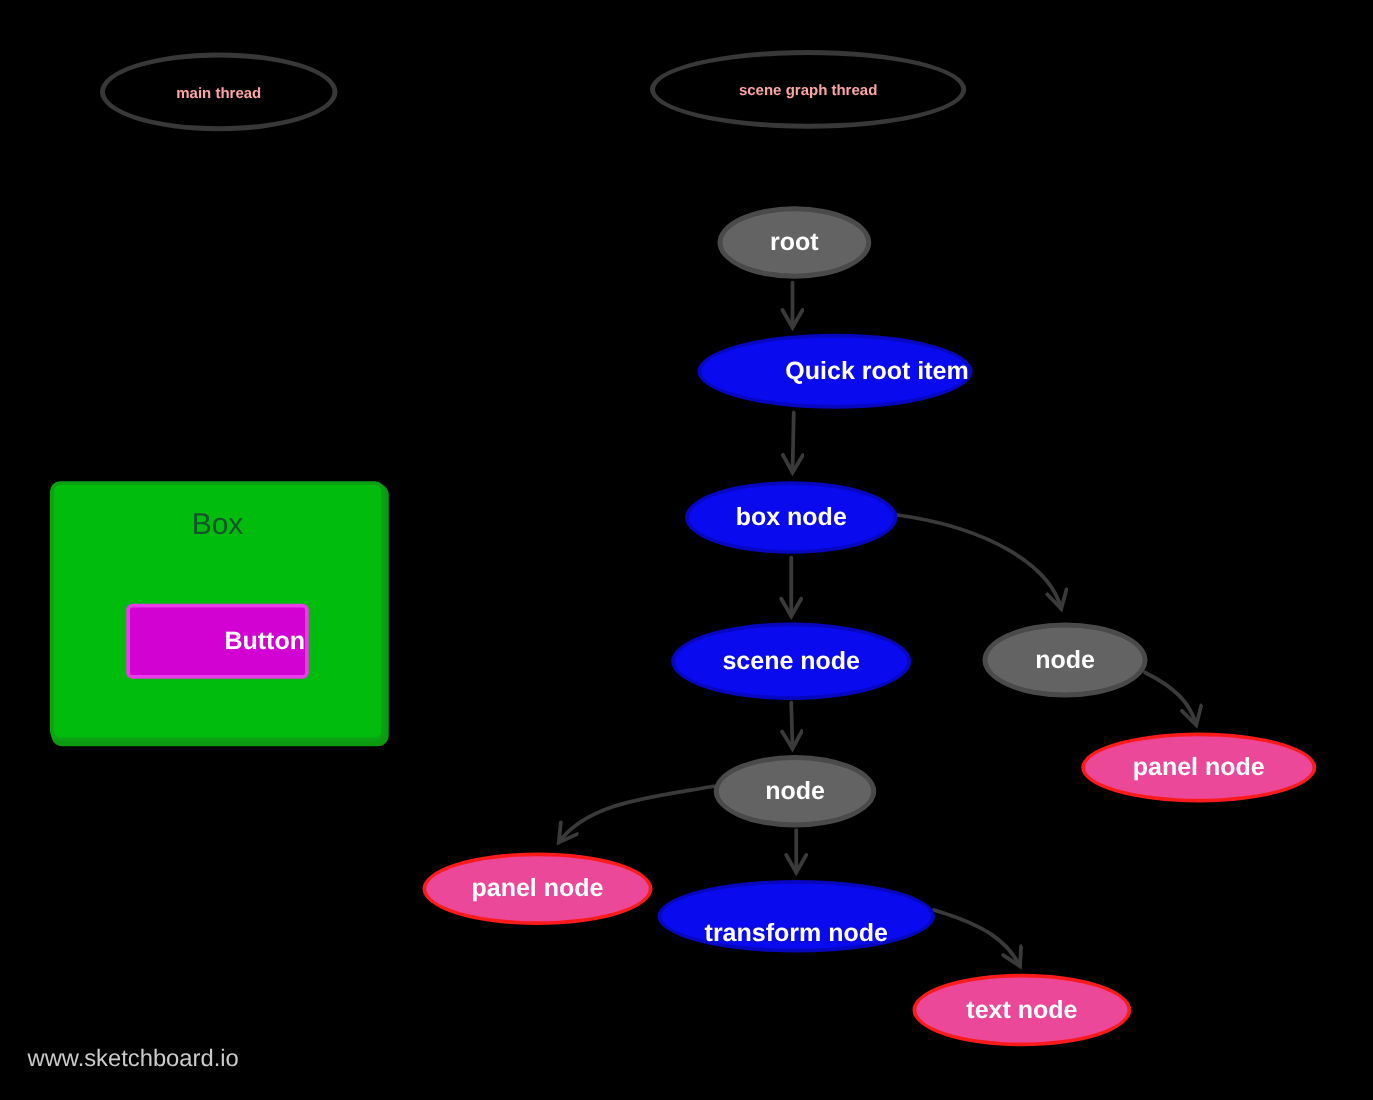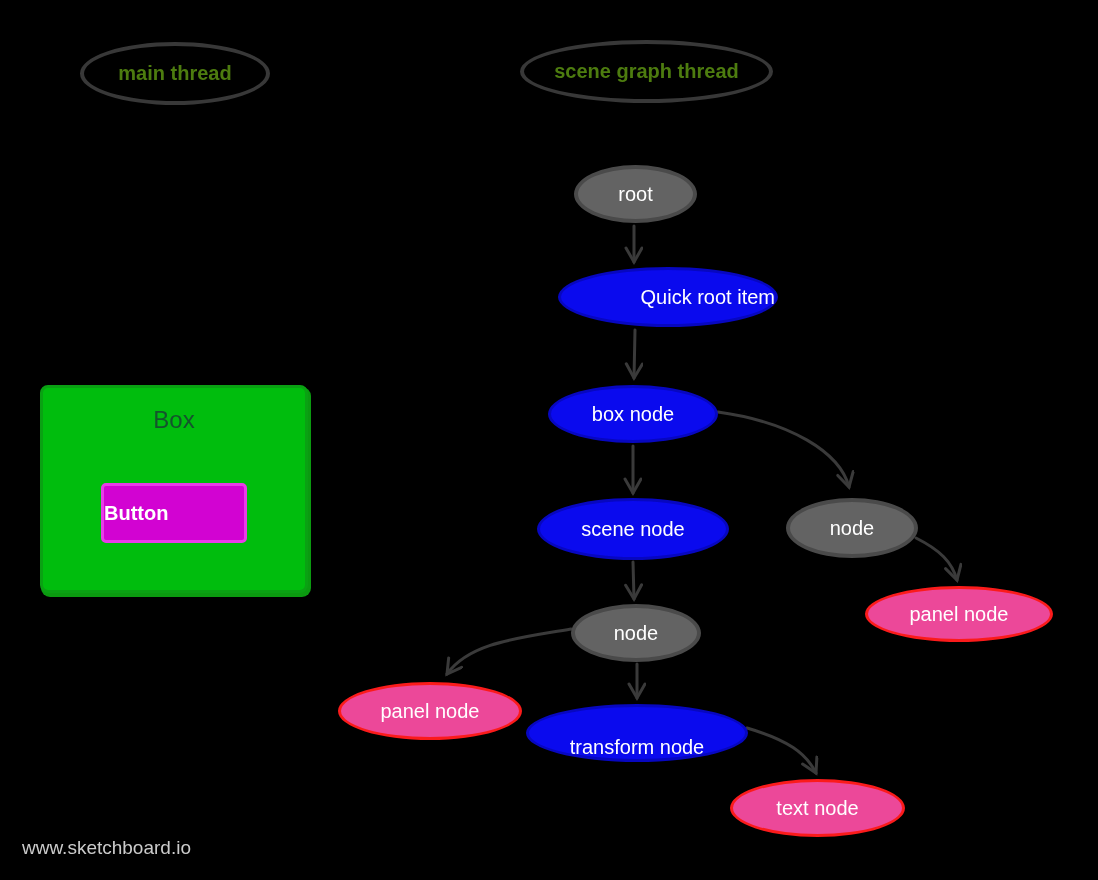--- a/index.html
+++ b/index.html
@@ -9,31 +9,31 @@
     background:#000000;
     overflow:hidden;
     font-family:"Liberation Sans", sans-serif;
   }
   .edges{position:absolute;left:0;top:0;width:1098px;height:880px;}
   .thread-ellipse{
     position:absolute;
     border:4px solid #383838;
     border-radius:50%;
     display:flex;align-items:center;justify-content:center;
-    color:#4d7c0f;font-weight:bold;font-size:20px;
+    color:#fca5a5;font-weight:bold;font-size:12px;
     box-sizing:border-box;
     background:transparent;
   }
   .thread-main{left:80px;top:42px;width:190px;height:63px;}
   .thread-scene{left:520px;top:40px;width:253px;height:63px;}
   .node{
     position:absolute;
     border-radius:50%;
     display:flex;align-items:center;justify-content:center;
-    color:#ffffff;font-weight:normal;font-size:20px;
+    color:#ffffff;font-weight:bold;font-size:20px;
     box-sizing:border-box;
     text-align:center;
   }
   .node.gray{background:#636363;border:4px solid #4a4a4a;}
   .node.blue{background:#0a0aee;border:3px solid #0707c0;}
   .node.red{background:#ec4899;border:3px solid #fb1b1b;}
   .n-root{left:574px;top:165px;width:123px;height:58px;}
   .n-quick{left:558px;top:267px;width:220px;height:60px;justify-content:flex-end;}
   .n-boxnode{left:548px;top:385px;width:170px;height:58px;}
   .n-buttonnode{left:537px;top:498px;width:192px;height:62px;}
@@ -55,21 +55,21 @@
     position:absolute;left:0;top:18px;width:100%;
     text-align:center;
     color:#14532d;font-weight:normal;font-size:24px;
   }
   .magenta-button{
     position:absolute;left:58px;top:95px;width:146px;height:60px;
     background:#d203d2;
     border:3px solid #e93be9;
     border-radius:5px;
     box-sizing:border-box;
-    display:flex;align-items:center;justify-content:flex-start;
+    display:flex;align-items:center;justify-content:flex-end;
     color:#ffffff;font-weight:bold;font-size:20px;
   }
   .watermark{
     position:absolute;left:22px;top:837px;
     color:#cbcbcb;font-size:19px;font-weight:normal;
   }
 </style>
 </head>
 <body>
 

